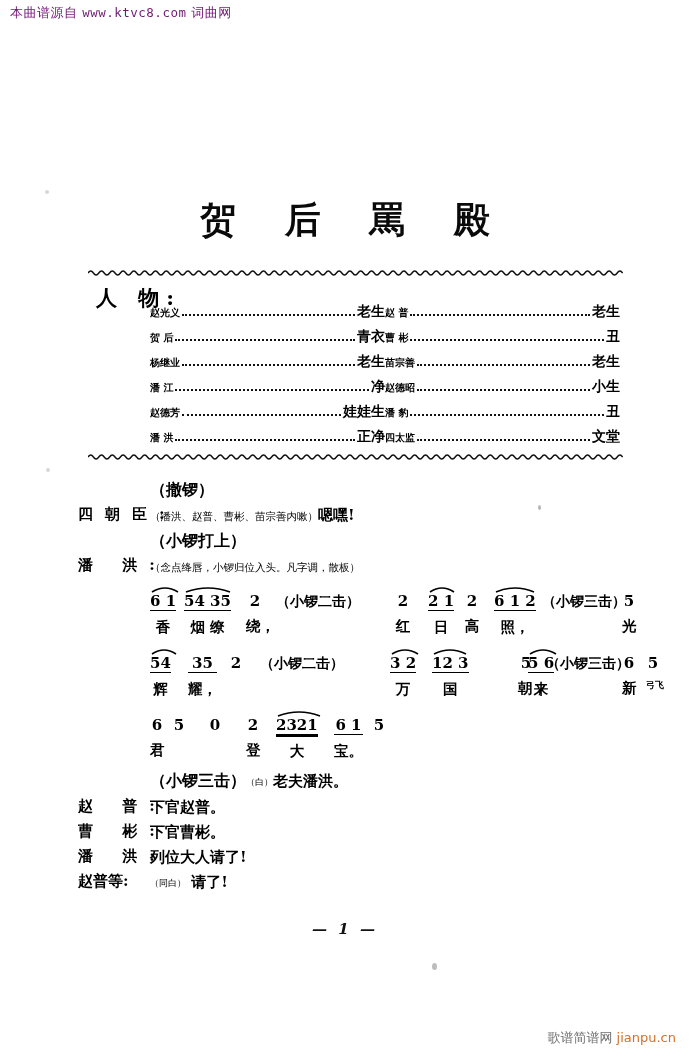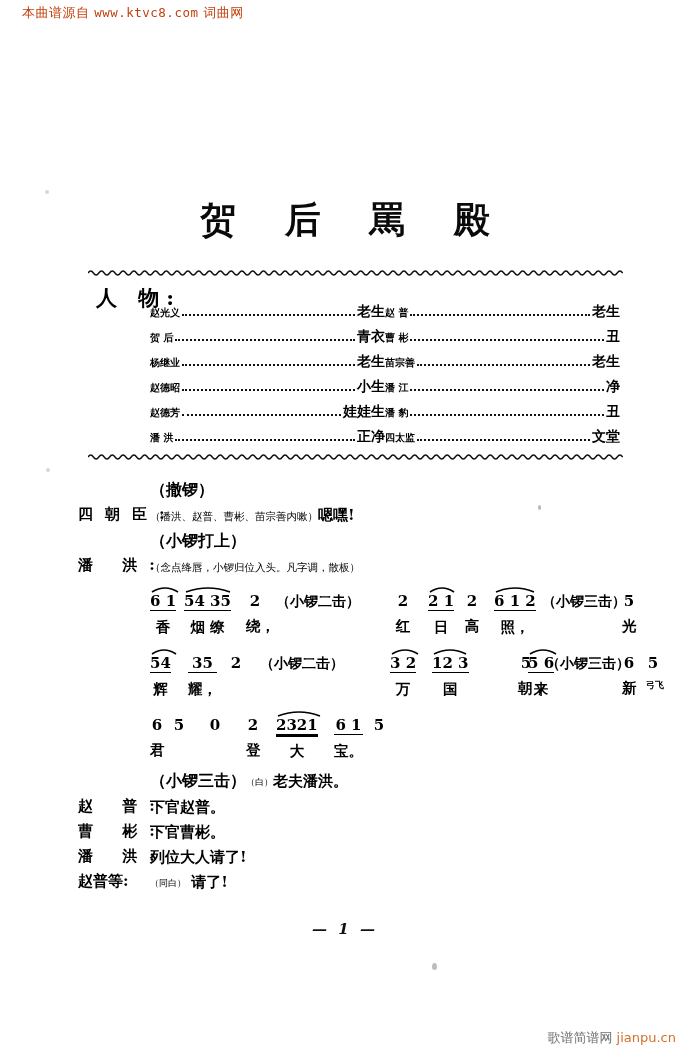--- a/index.html
+++ b/index.html
@@ -10,24 +10,23 @@
     color:#000;
     position:relative;
     overflow:hidden;
   }
   .page{position:absolute;inset:0;}
 
   
   .source-bar{
     position:absolute;left:10px;top:4px;
     font-size:13px;
-    color:#c2410c;
+    color:#701a75;
     letter-spacing:0.5px;
     white-space:nowrap;
-    margin-left:12px;
   }
   .source-bar .url{font-family:"DejaVu Sans Mono","Liberation Mono",monospace;font-size:12.5px;}
 
   
   .title{
     position:absolute;left:0;right:0;top:196px;
     text-align:center;
     font-family:"DejaVu Serif","Liberation Serif",serif;
     font-weight:bold;
     font-size:36px;
@@ -193,28 +192,28 @@
         <span class="cast-role">老生</span>
       </div>
       <div class="cast-col">
         <span class="cast-name">苗宗善</span>
         <span class="cast-dots"></span>
         <span class="cast-role">老生</span>
       </div>
     </div>
     <div class="cast-row">
       <div class="cast-col">
+        <span class="cast-name">潘  江</span>
+        <span class="cast-dots"></span>
+        <span class="cast-role">净</span>
+      </div>
+      <div class="cast-col">
         <span class="cast-name">赵德昭</span>
         <span class="cast-dots"></span>
         <span class="cast-role">小生</span>
-      </div>
-      <div class="cast-col">
-        <span class="cast-name">潘  江</span>
-        <span class="cast-dots"></span>
-        <span class="cast-role">净</span>
       </div>
     </div>
     <div class="cast-row">
       <div class="cast-col">
         <span class="cast-name">赵德芳</span>
         <span class="cast-dots"></span>
         <span class="cast-role">娃娃生</span>
       </div>
       <div class="cast-col">
         <span class="cast-name">潘  豹</span>

